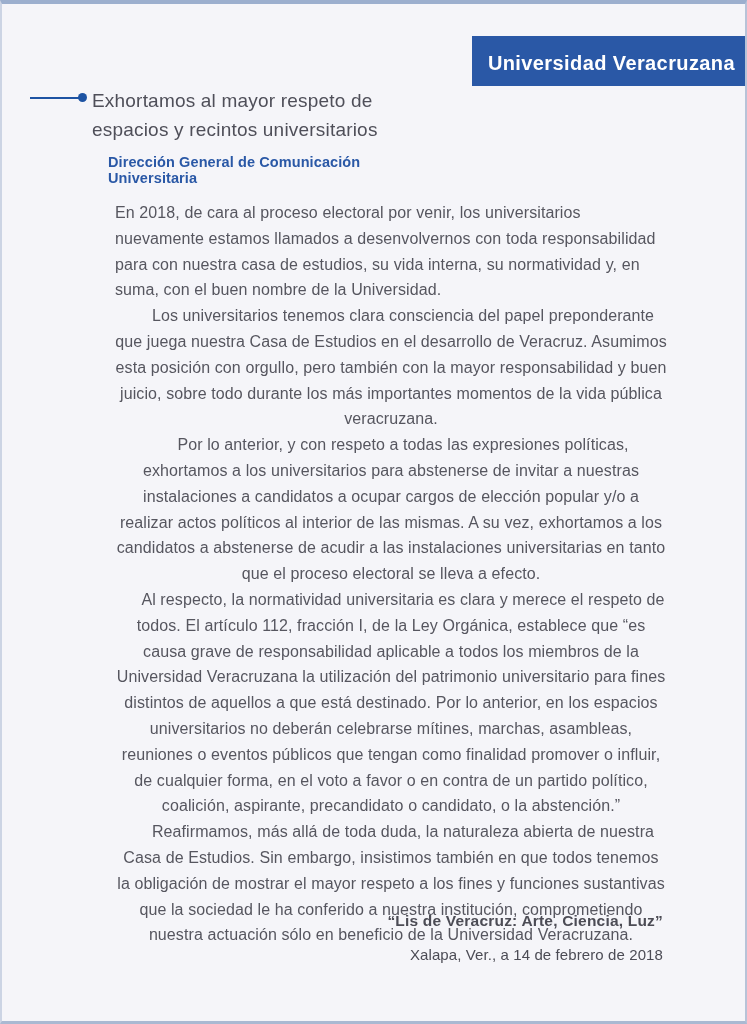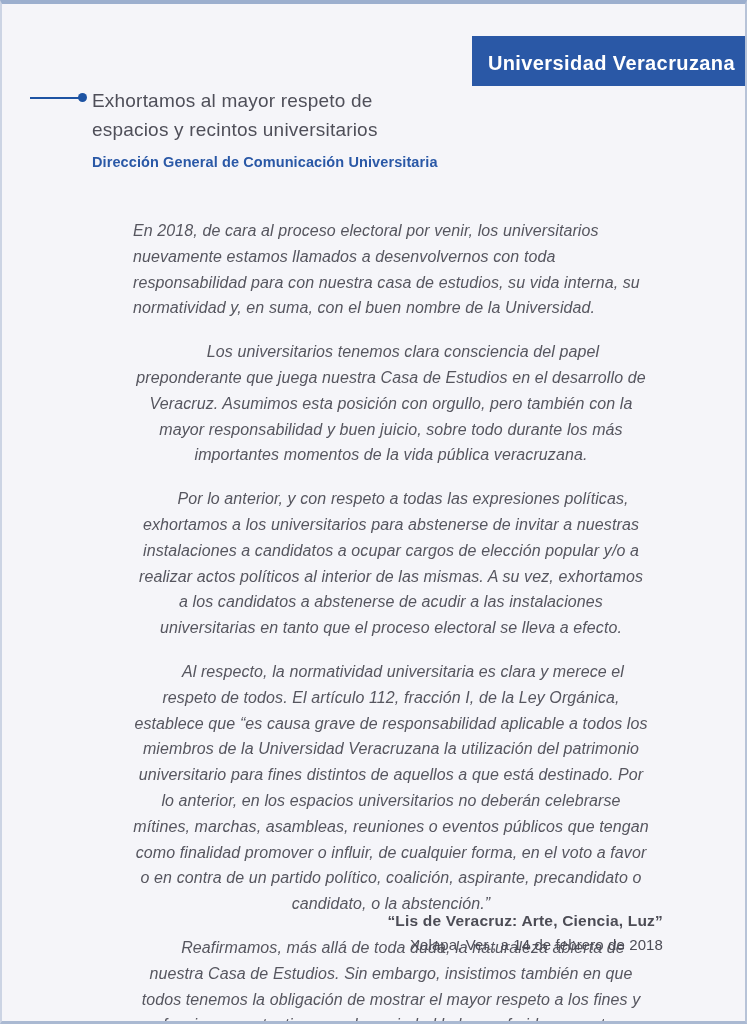--- a/index.html
+++ b/index.html
@@ -62,56 +62,55 @@
   .article-title {
     margin: 0;
     width: 340px;
     font-size: 19px;
     font-weight: 400;
     line-height: 29px;
     color: #4f4f59;
     letter-spacing: 0.2px;
   }
   .article-subtitle {
-    margin: 10px 0 0 0;
+    margin: 10px 0 0 16px;
     font-size: 14.5px;
     font-weight: 700;
     color: #2a58a6;
     letter-spacing: 0.1px;
   }
   .body-text {
     position: absolute;
     top: 196px;
     left: 113px;
     width: 552px;
     color: #56565f;
     font-size: 16px;
     line-height: 25.8px;
     letter-spacing: 0.1px;
   }
   .body-text p {
-    margin: 18px;
-    font-style: italic;
+    margin: 0;
   }
   .body-text p.indented {
     text-indent: 24px;
     text-align: center;
   }
   .closing {
     position: absolute;
     left: 113px;
     top: 908px;
     width: 548px;
     text-align: right;
     color: #4c4c55;
   }
   .closing .motto {
     font-size: 15.5px;
     font-weight: 700;
-    margin: 0 0 6px 0;
+    margin: 0 0 16px 0;
     letter-spacing: 0.2px;
   }
   .closing .dateline {
     font-size: 15px;
     font-weight: 400;
     margin: 0;
     letter-spacing: 0.1px;
   }
 </style>
 </head>

